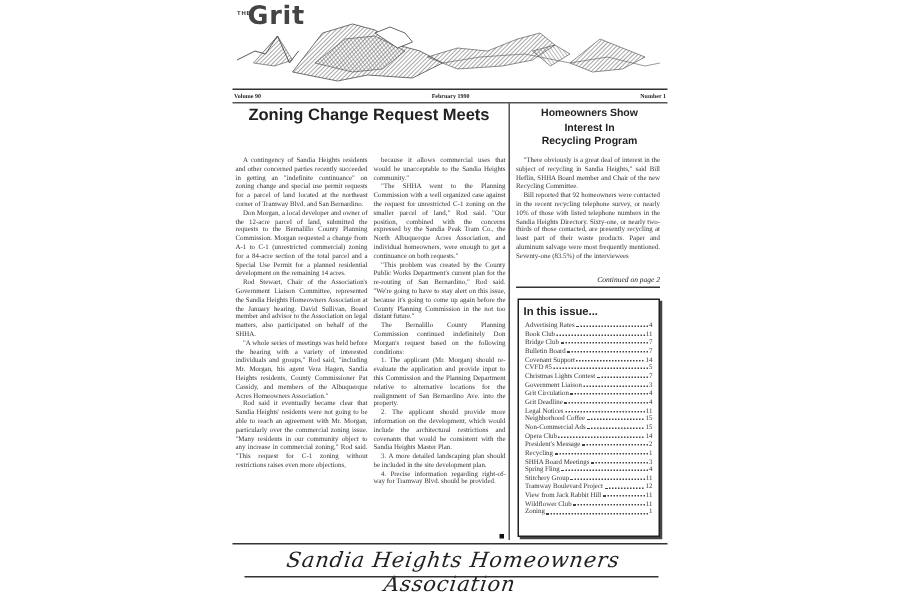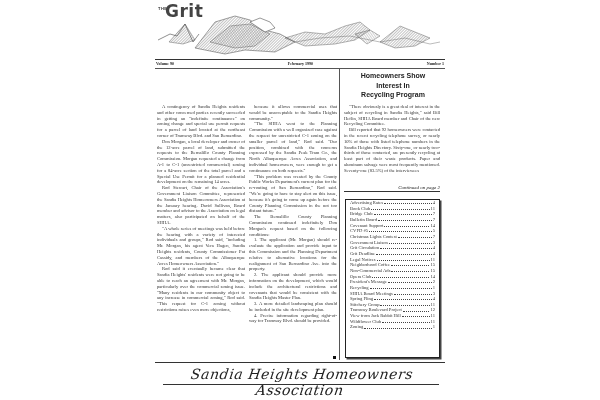--- a/index.html
+++ b/index.html
@@ -61,20 +61,21 @@
     </svg>
   </div>
 
   <div class="infobar">
     <span>Volume 90</span>
     <span>February 1990</span>
     <span>Number 1</span>
   </div>
 
   <div class="headline-left">
+    <div>Zoning Change Request Meets</div>
   </div>
 
   <div class="divider"></div>
 
   <div class="headline-right">
     <div>Homeowners Show</div>
     <div>Interest In</div>
     <div>Recycling Program</div>
   </div>
 
@@ -99,20 +100,21 @@
 
   <div class="endmark"></div>
 
   <div class="col col3">
     <p>"There obviously is a great deal of interest in the subject of recycling in Sandia Heights," said Bill Heflin, SHHA Board member and Chair of the new Recycling Committee.</p>
     <p>Bill reported that 92 homeowners were contacted in the recent recycling telephone survey, or nearly 10% of those with listed telephone numbers in the Sandia Heights Directory. Sixty-one, or nearly two-thirds of those contacted, are presently recycling at least part of their waste products. Paper and aluminum salvage were most frequently mentioned. Seventy-one (83.5%) of the interviewees</p>
   </div>
   <div class="continued">Continued on page 2</div>
 
   <div class="box">
+    <div class="box-title">In this issue...</div>
     <ul class="toc">
       <li>
           <span class="lbl">Advertising Rates</span>
           <span class="dots"></span>
           <span class="pg">4</span>
         </li>
       <li>
           <span class="lbl">Book Club</span>
           <span class="dots"></span>
           <span class="pg">11</span>

